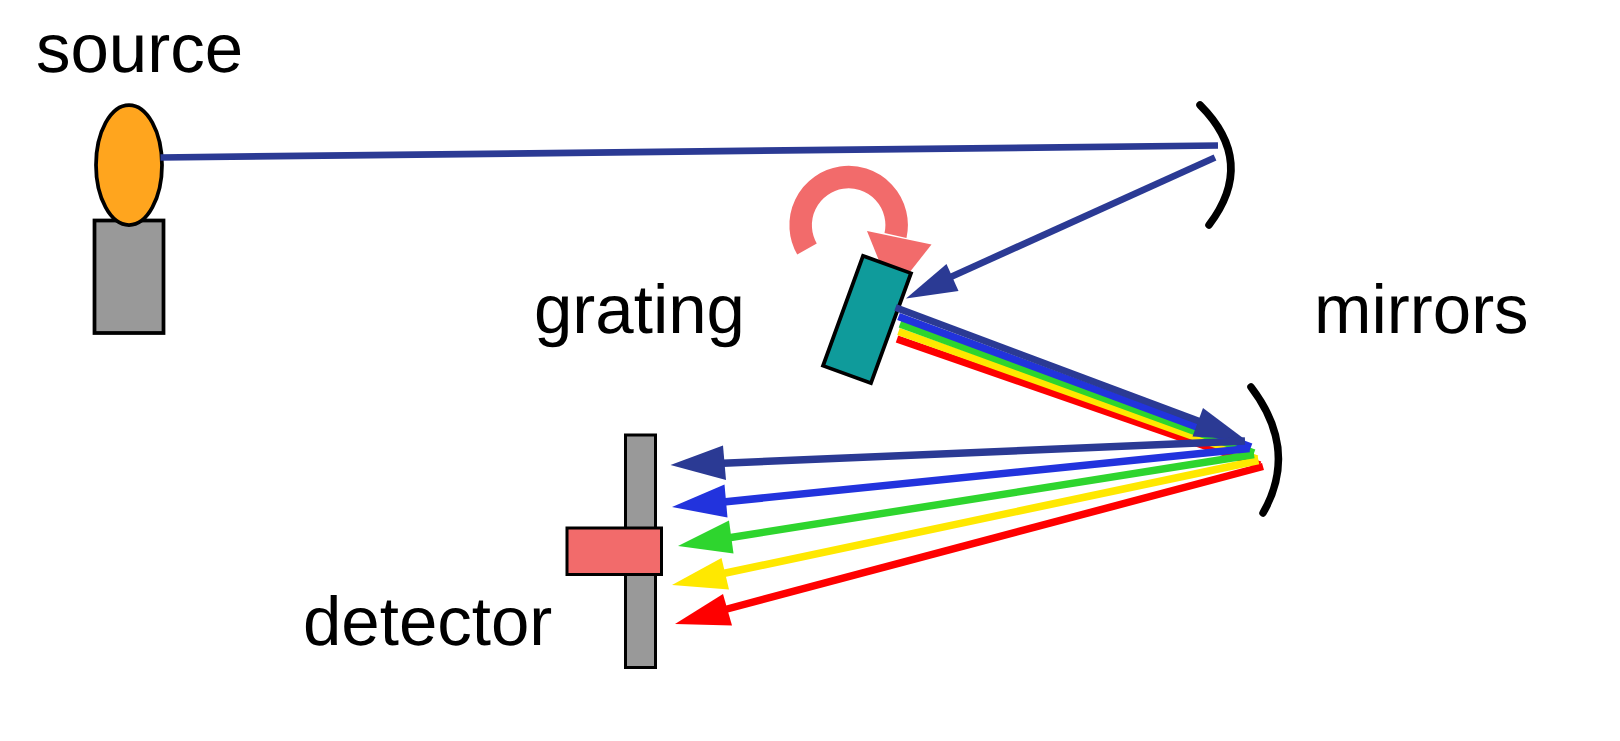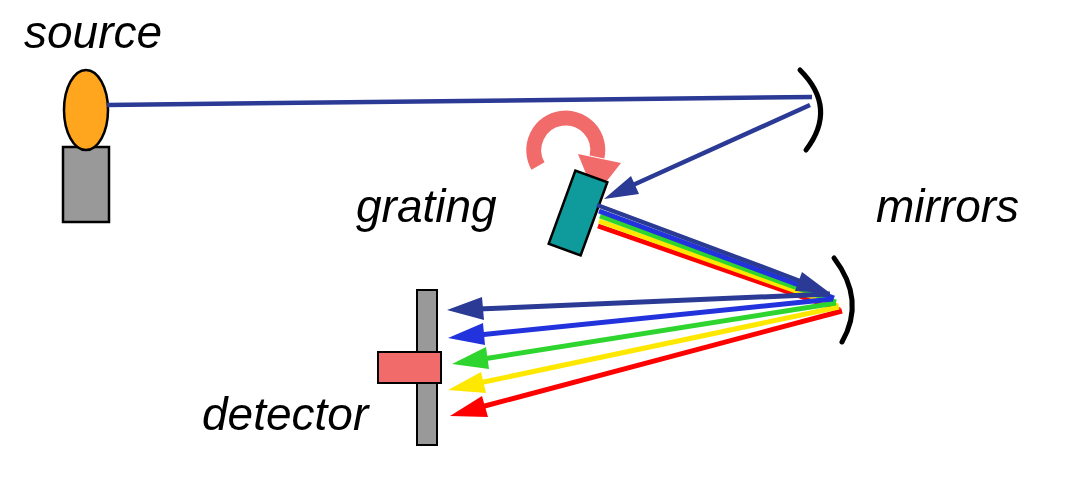--- a/index.html
+++ b/index.html
@@ -6,21 +6,20 @@
     margin: 0;
     padding: 0;
     background: #ffffff;
   }
   .canvas {
     position: relative;
     width: 1080px;
     height: 494px;
     background: #5eead4;
     overflow: hidden;
-    font-style: italic;
   }
   svg text {
     font-family: "Liberation Sans", "DejaVu Sans", sans-serif;
     font-size: 46px;
     fill: #000000;
   }
 </style>
 </head>
 <body>
 

